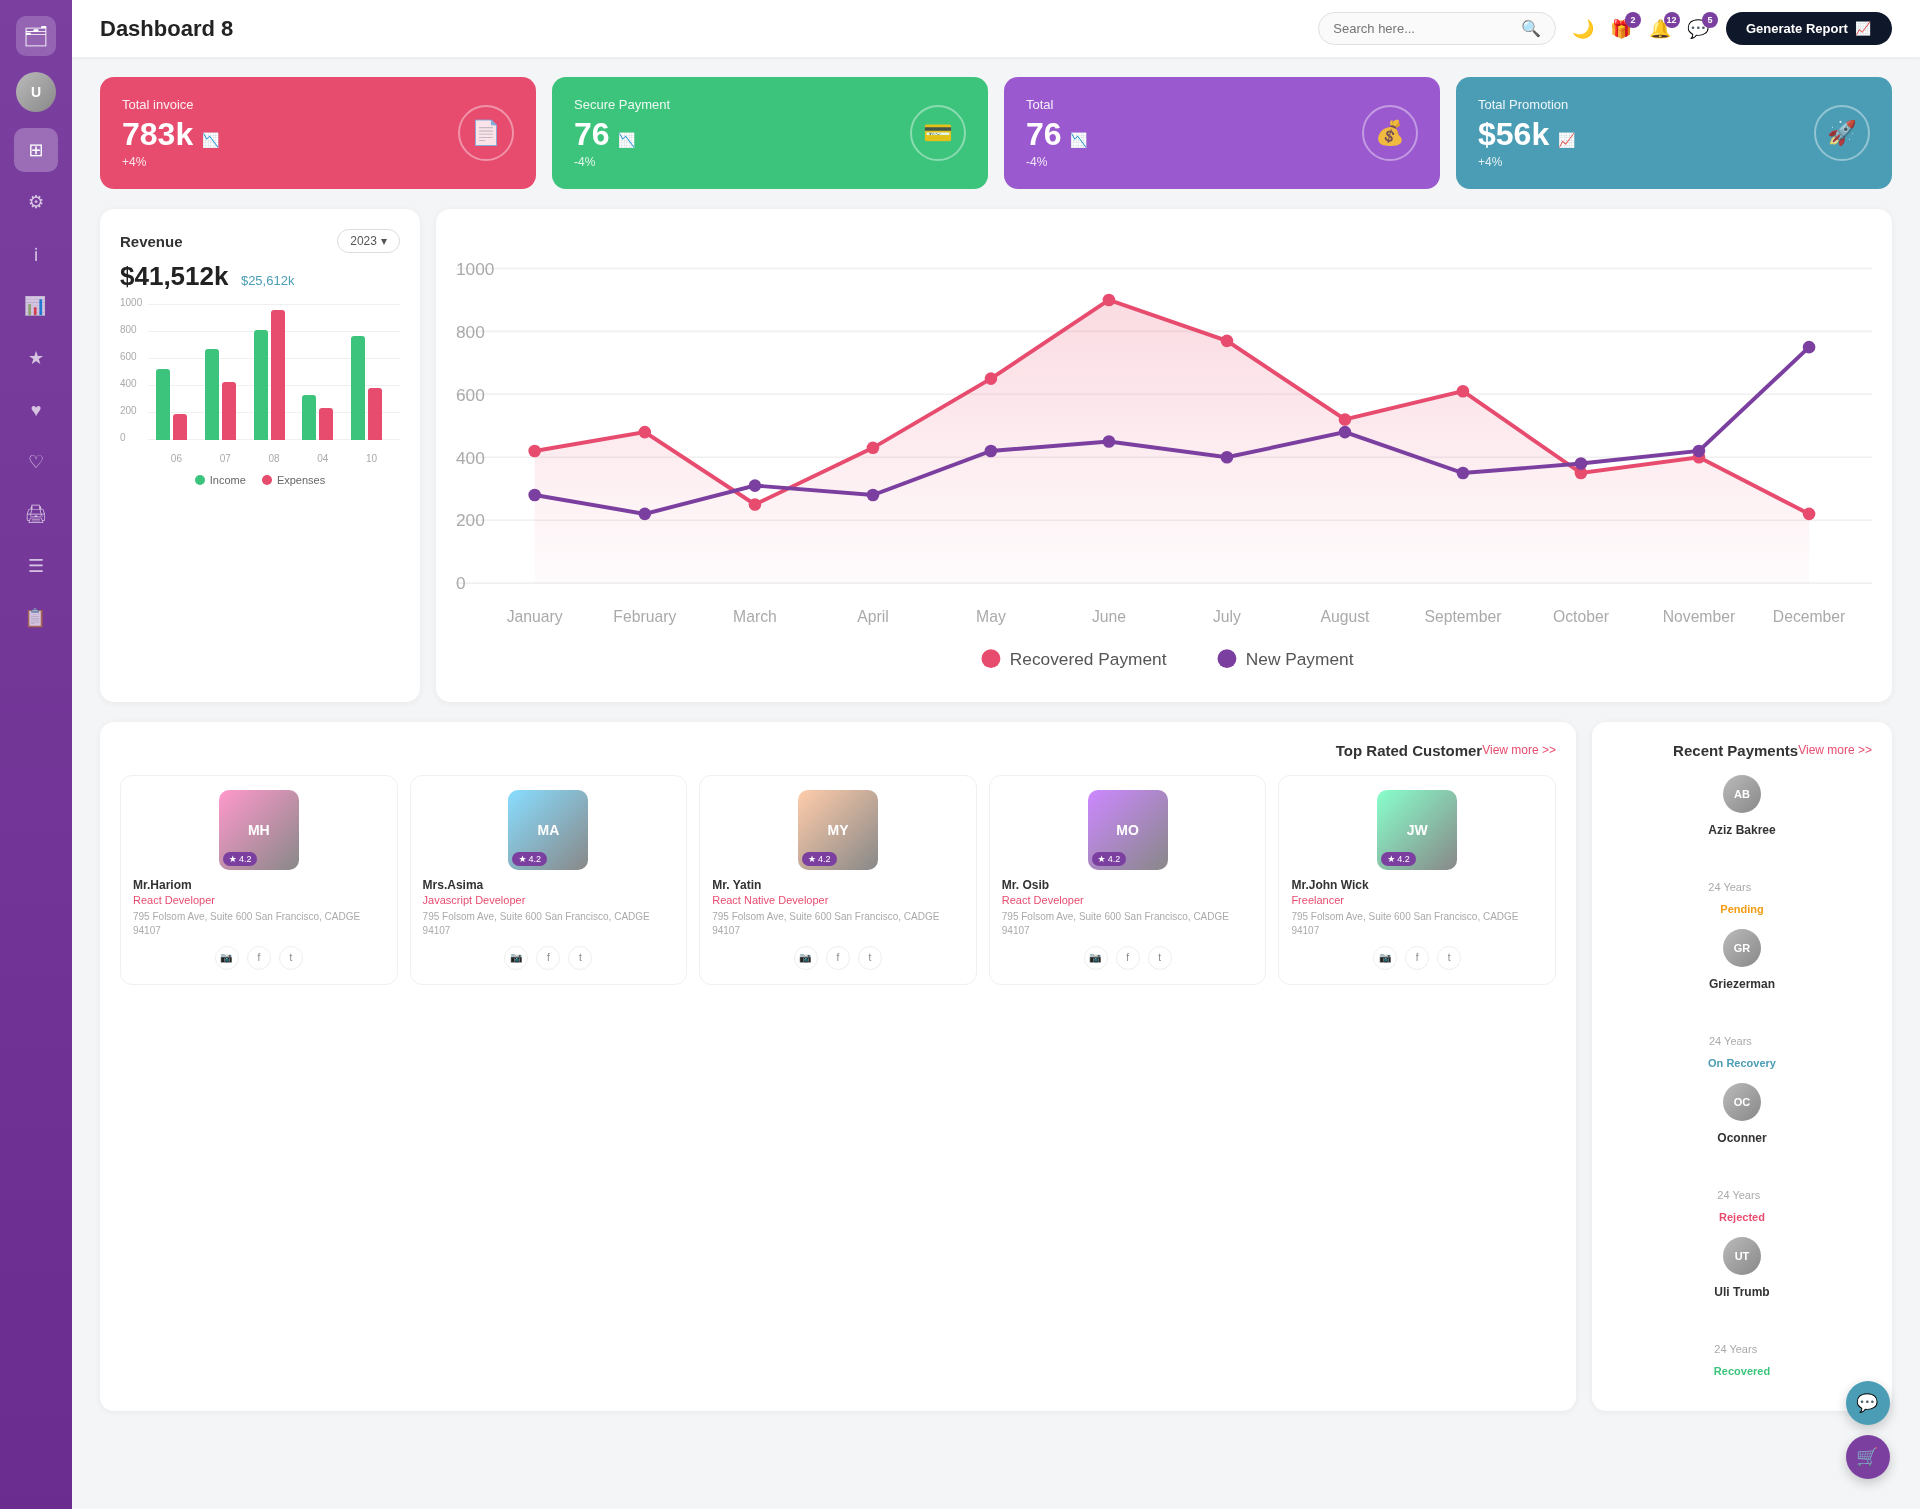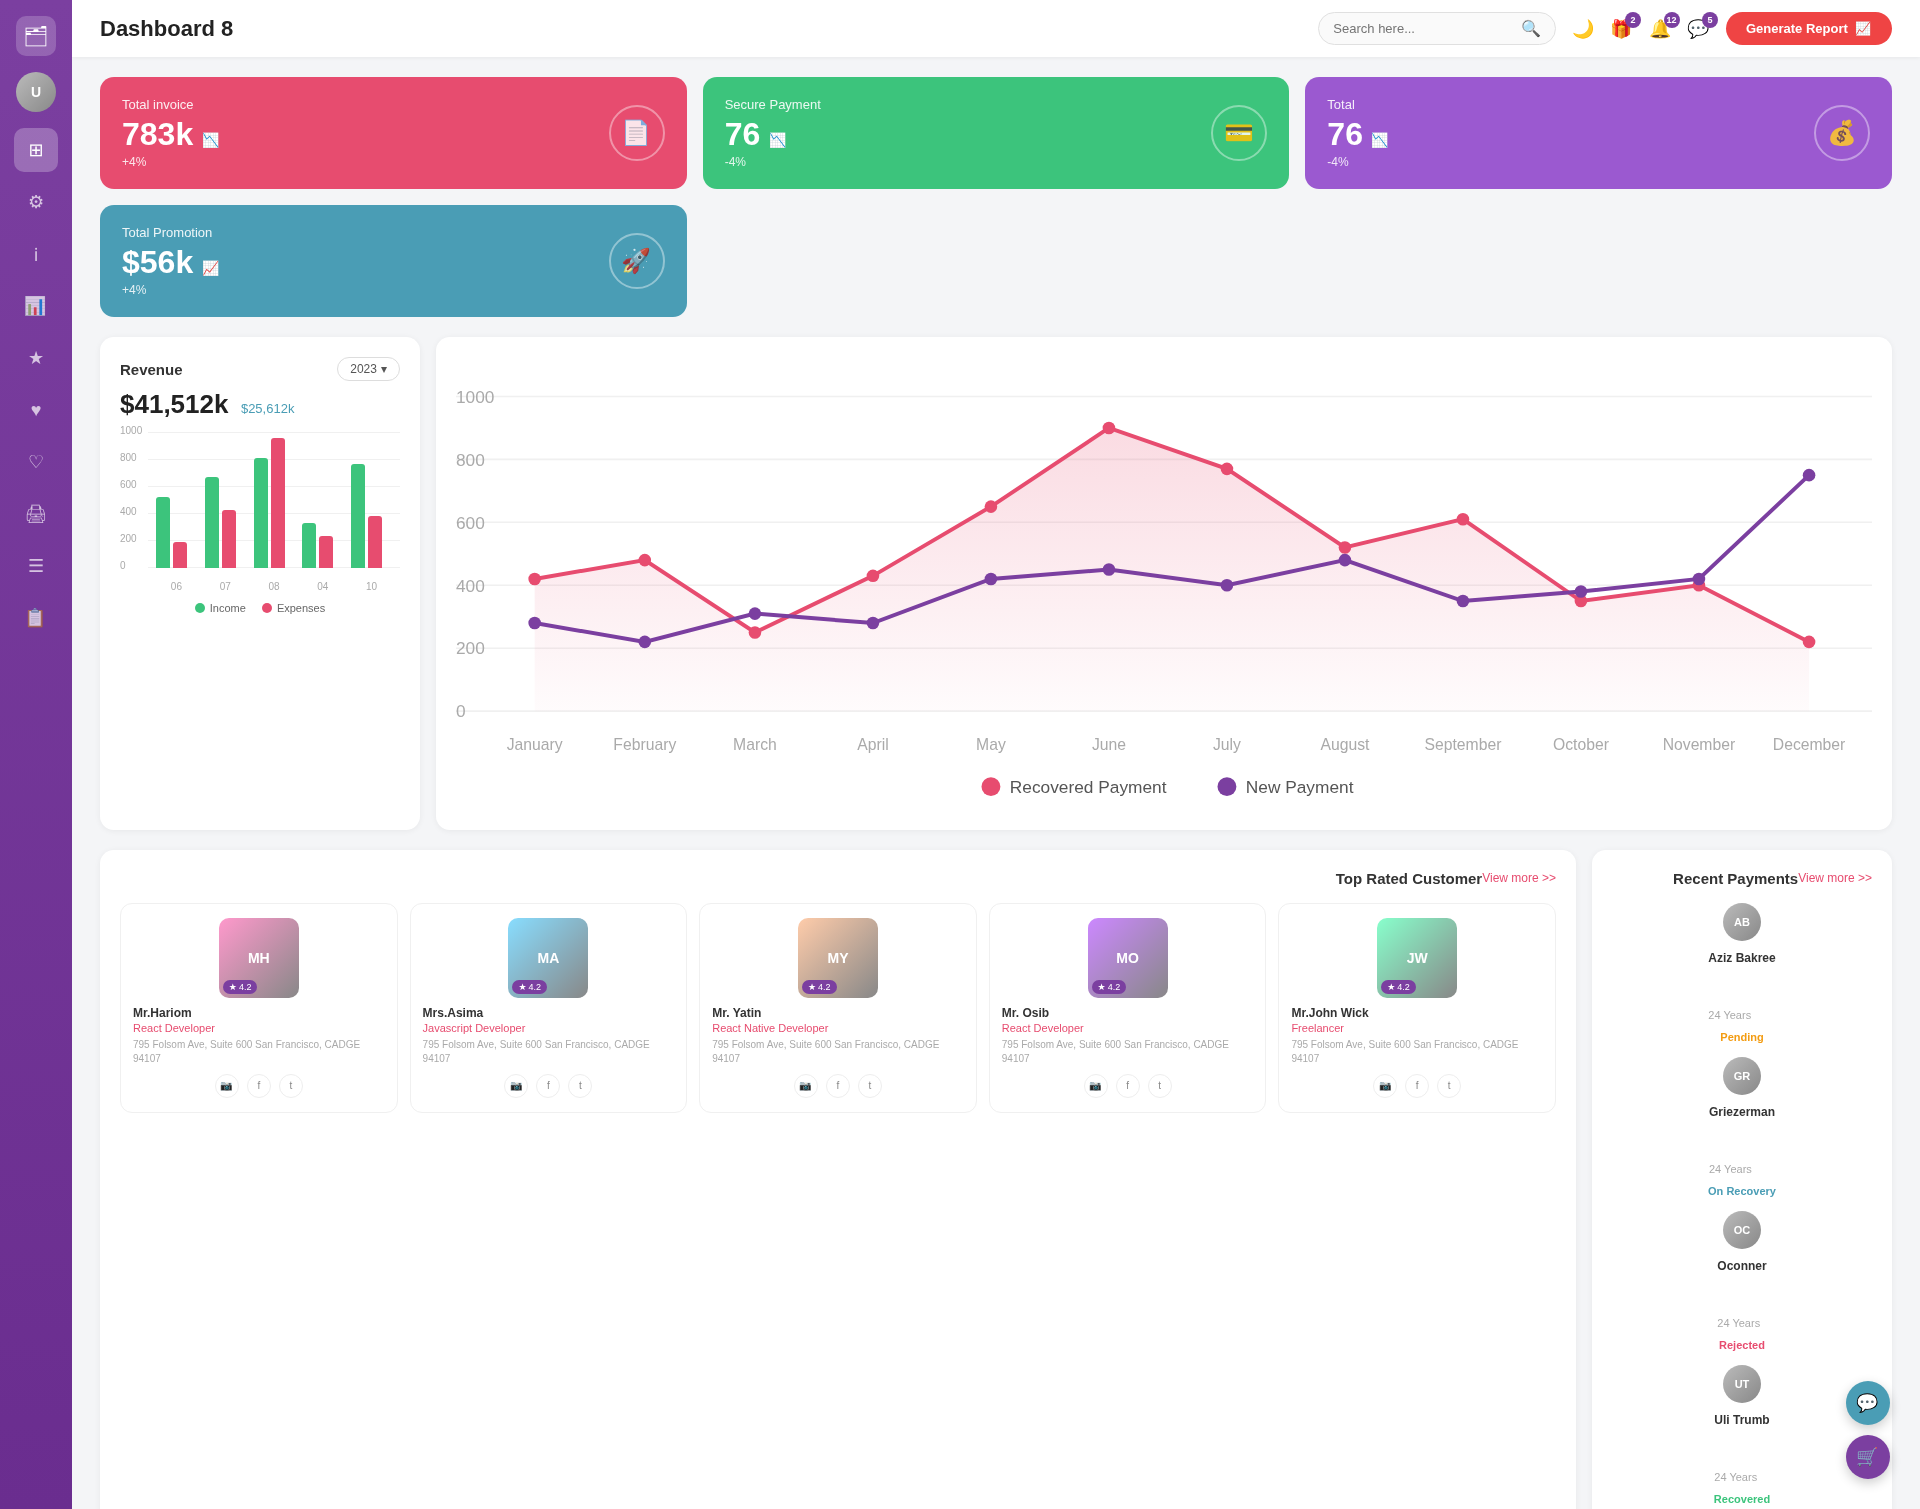--- a/index.html
+++ b/index.html
@@ -83,32 +83,32 @@
     }
     .badge {
       position: absolute; top: -6px; right: -8px;
       background: #7b3fa0; color: white;
       border-radius: 50%; font-size: 9px;
       width: 16px; height: 16px;
       display: flex; align-items: center; justify-content: center;
       font-weight: bold;
     }
     .btn-generate {
-      background: #ef4444; color: white;
+      background: #0f172a; color: white;
       border: none; border-radius: 24px;
       padding: 9px 20px; font-size: 13px;
       font-weight: 600; cursor: pointer;
       display: flex; align-items: center; gap: 8px;
     }
 
     
     .content { padding: 20px 28px; flex: 1; }
 
     
-    .stat-cards { display: grid; grid-template-columns: repeat(3, 1fr); gap: 16px; margin-bottom: 20px; }
+    .stat-cards { display: grid; grid-template-columns: repeat(4, 1fr); gap: 16px; margin-bottom: 20px; }
     .stat-card {
       border-radius: 14px; padding: 20px 22px;
       display: flex; align-items: center; justify-content: space-between;
       color: white; min-height: 90px;
     }
     .stat-card.red { background: #e74c6f; }
     .stat-card.green { background: #3cc47c; }
     .stat-card.purple { background: #9b59d0; }
     .stat-card.teal { background: #4a9db5; }
     .stat-label { font-size: 13px; opacity: 0.9; margin-bottom: 4px; }

